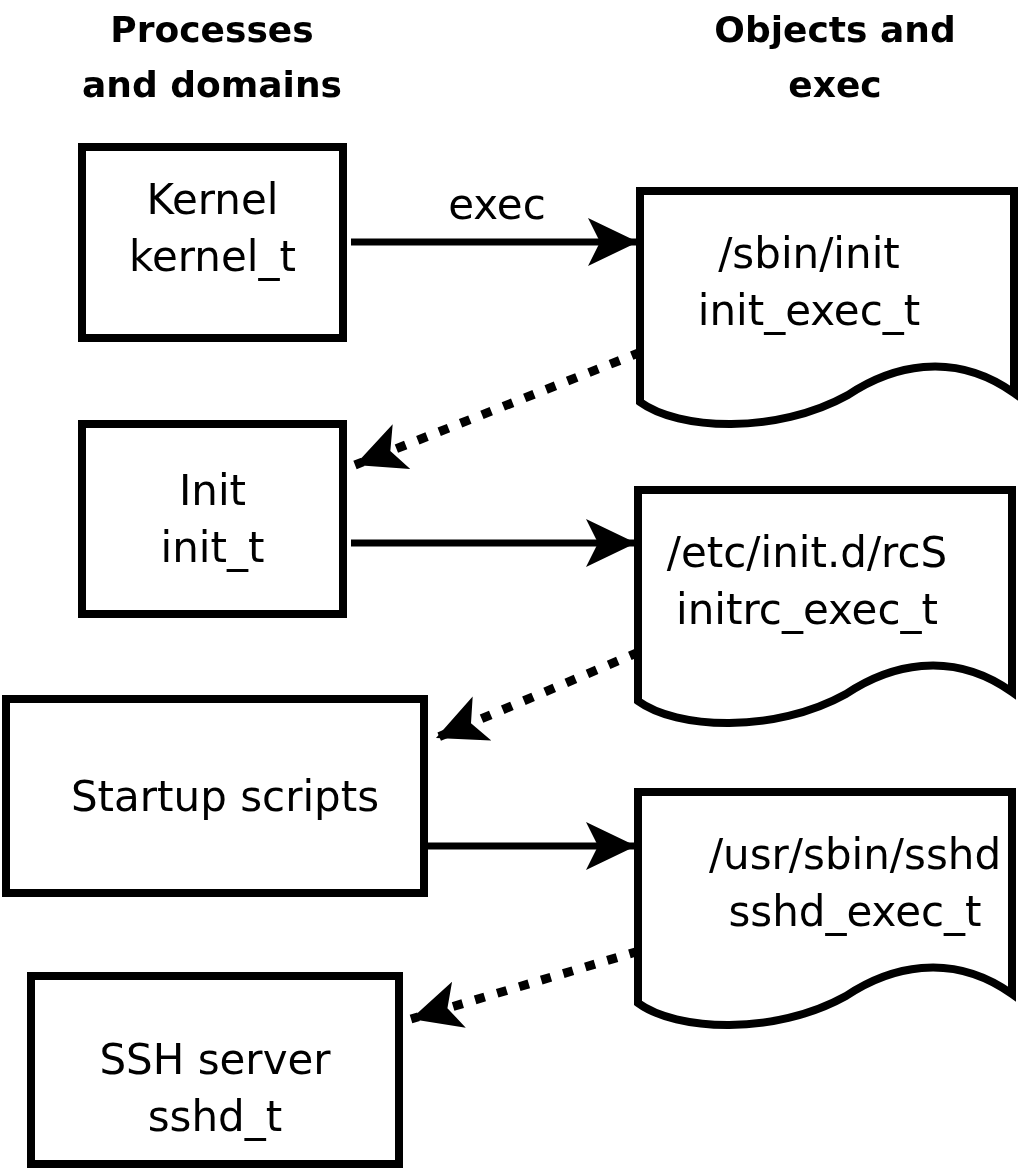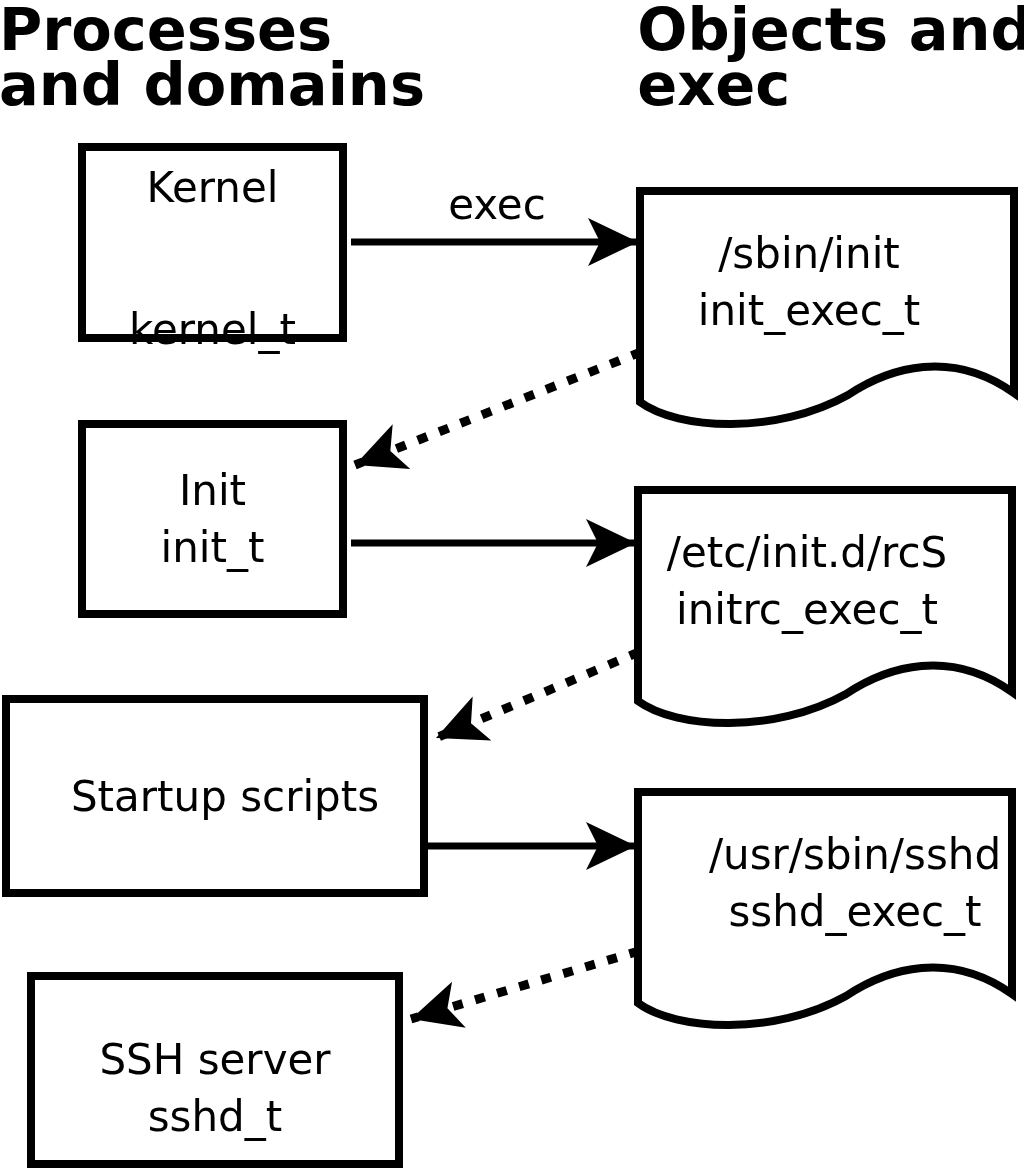--- a/index.html
+++ b/index.html
@@ -37,22 +37,22 @@
     stroke-dasharray: 10 13;
     fill: none;
   }
   .ah {
     fill: #000000;
     stroke: none;
   }
   .col-header {
     position: absolute;
     transform: translateX(-50%);
-    text-align: left;
-    font-size: 59px;
+    text-align: center;
+    font-size: 36px;
     line-height: 55px;
     font-weight: bold;
     white-space: nowrap;
   }
   .node-label {
     position: absolute;
     display: flex;
     flex-direction: column;
     align-items: center;
     justify-content: center;
@@ -101,21 +101,21 @@
 
   <div class="col-header" style="left:212px; top:2px;">
     <div>Processes</div>
     <div>and domains</div>
   </div>
   <div class="col-header" style="left:835px; top:2px;">
     <div>Objects and</div>
     <div>exec</div>
   </div>
 
-  <div class="node-label" style="left:78px; top:159px; width:269px; height:199px;justify-content:space-between;">
+  <div class="node-label" style="left:78px; top:128px; width:269px; height:199px;">
     <div>Kernel</div>
     <div>kernel_t</div>
   </div>
   <div class="node-label" style="left:78px; top:420px; width:269px; height:198px;">
     <div>Init</div>
     <div>init_t</div>
   </div>
   <div class="node-label" style="left:2px; top:695px; width:446px; height:202px;">
     <div>Startup scripts</div>
   </div>

